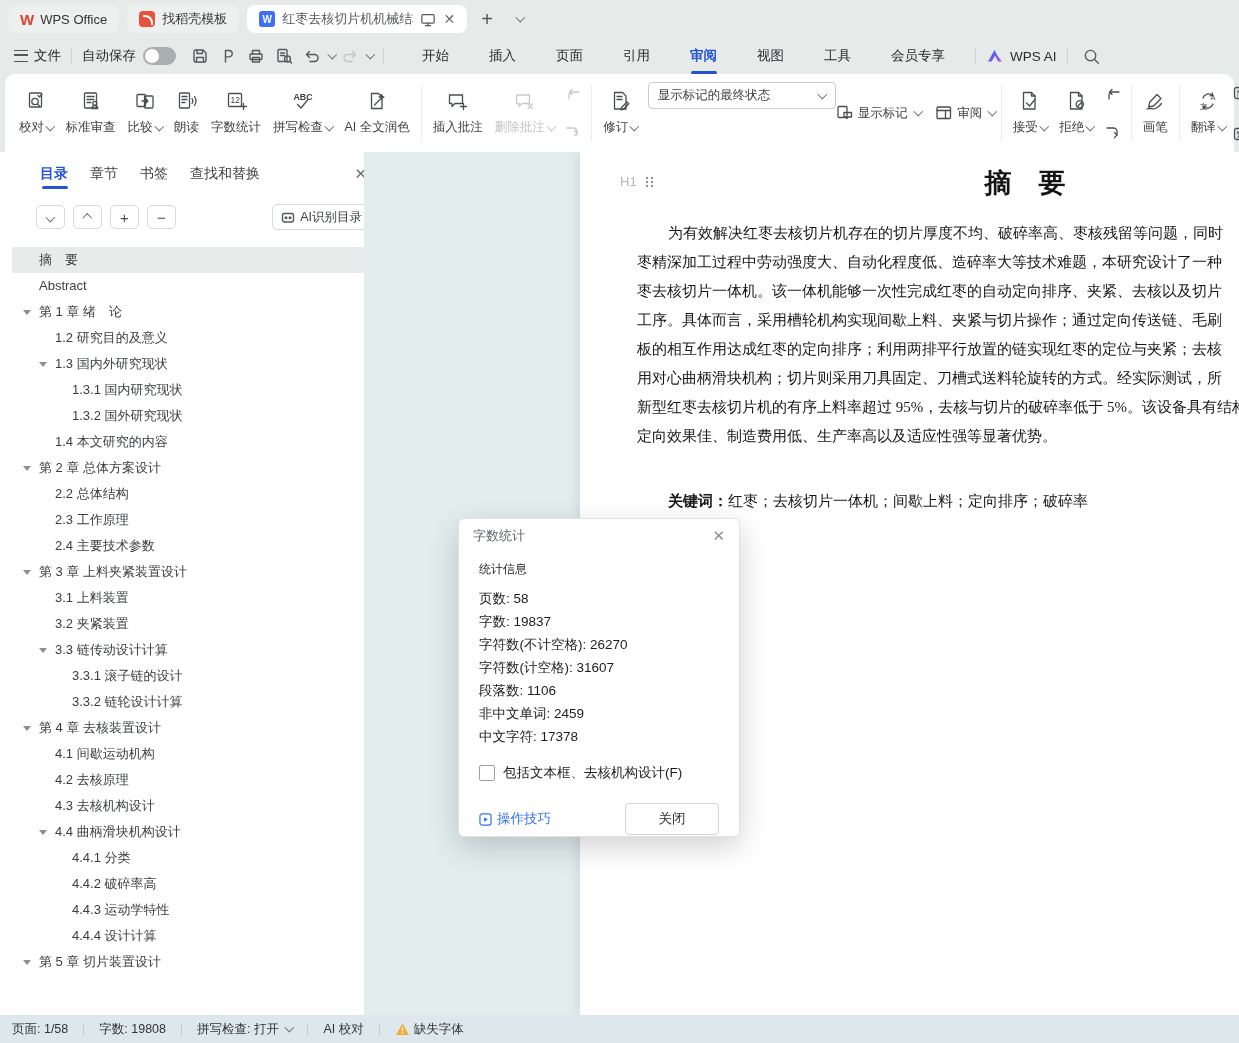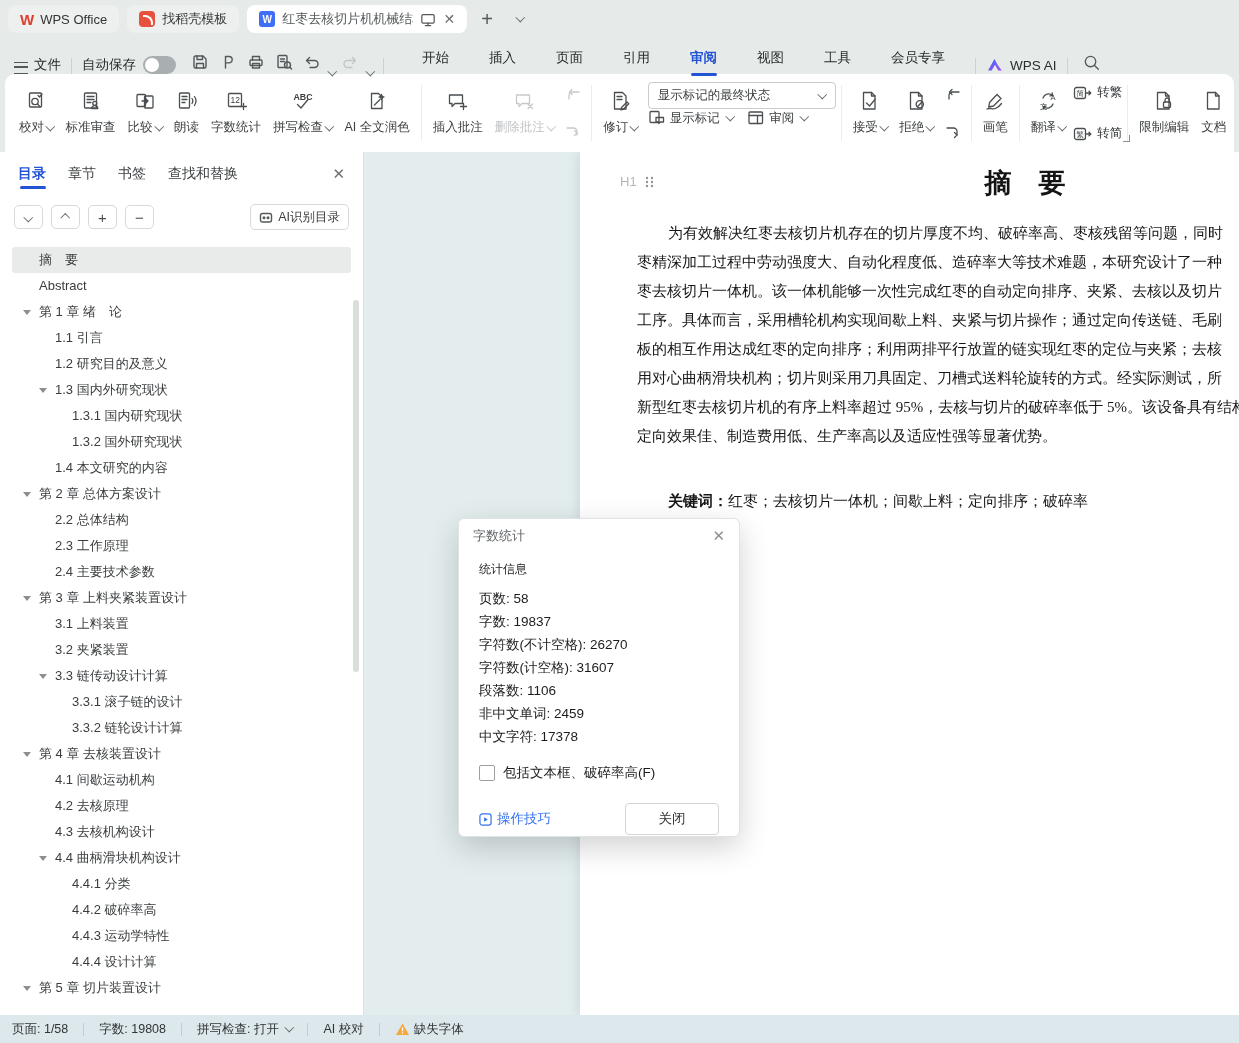--- a/index.html
+++ b/index.html
@@ -15,21 +15,21 @@
   .dklogo{width:16px;height:16px;border-radius:4px;background:#e8513d;position:relative;}
   .dklogo:before{content:"";position:absolute;left:4px;top:4px;width:8px;height:8px;
         border:2px solid #fff;border-left:none;border-bottom:none;border-radius:0 8px 0 0;}
   .docw{width:16px;height:16px;border-radius:3px;background:#3f6ff5;color:#fff;font-size:10px;
         font-weight:700;display:flex;align-items:center;justify-content:center;}
   .tab-title{flex:1;overflow:hidden;white-space:nowrap;text-overflow:clip;color:#54585a;}
   .tico{display:flex;align-items:center;color:#7c8082;}
   .tbtn{width:24px;height:24px;display:flex;align-items:center;justify-content:center;
         font-size:17px;color:#54585a;}
   
-  .menubar{height:36px;display:flex;align-items:flex-end;padding:0 14px;font-size:13.5px;color:#2a2c2e;}
+  .menubar{height:36px;display:flex;align-items:center;padding:0 14px;font-size:13.5px;color:#2a2c2e;}
   .hamb{width:14px;height:10px;border-top:1.6px solid #54585a;border-bottom:1.6px solid #54585a;
         position:relative;margin-right:6px;}
   .hamb:before{content:"";position:absolute;left:0;top:3.2px;width:100%;height:1.6px;background:#54585a;}
   .msep{width:1px;height:16px;background:#cdd3d1;margin:0 10px;}
   .toggle{width:33px;height:18px;border-radius:9px;background:#a9aeb0;position:relative;margin-left:7px;}
   .toggle:before{content:"";position:absolute;left:2px;top:2px;width:14px;height:14px;border-radius:50%;background:#fff;}
   .micbtn{width:26px;height:24px;display:flex;align-items:center;justify-content:center;margin:0 1px;}
   .mtabs{display:flex;align-items:center;gap:36px;margin-left:26px;margin-right:18px;}
   .mtab{position:relative;padding:7px 2px;cursor:default;}
   .mtab.active{color:#2453d6;font-weight:700;}
@@ -42,39 +42,39 @@
   .ribbon{height:78px;background:#fff;margin:0 5px;border-radius:10px 10px 0 0;
           border-bottom:1px solid #e3e7e6;display:flex;align-items:center;padding:0 8px;
           white-space:nowrap;}
   .rbtn{display:flex;flex-direction:column;align-items:center;justify-content:center;gap:7px;
         height:66px;padding:0 6px;font-size:12.5px;color:#3c3f41;flex:none;}
   .rbtn .lbl{display:flex;align-items:center;white-space:nowrap;}
   .rbtn.dis{color:#c0c3c5;align-items:center;}
   .rsep{width:1px;height:56px;background:#ebedec;margin:0 5px;flex:none;}
   .rnavcol{display:flex;flex-direction:column;justify-content:space-between;height:60px;padding:2px 0;}
   .rsmall{width:26px;height:24px;display:flex;align-items:center;justify-content:center;}
-  .rtrack{display:flex;flex-direction:column;justify-content:flex-start;height:62px;margin-left:4px;}
+  .rtrack{display:flex;flex-direction:row;justify-content:space-between;height:62px;margin-left:4px;}
   .rselect{display:flex;align-items:center;justify-content:space-between;width:168px;height:25px;
         border:1px solid #c8cccc;border-radius:4px;padding:0 9px;font-size:12.5px;color:#3c3f41;background:#fff;}
   .rinlinerow{display:flex;align-items:center;gap:14px;font-size:12.5px;color:#3c3f41;}
   .rinline{display:flex;align-items:center;gap:4px;}
   .rpair{display:flex;flex-direction:column;justify-content:space-between;height:58px;margin-left:2px;position:relative;}
   .grp-expand{position:absolute;right:-8px;bottom:0;width:6px;height:6px;
         border-right:1.4px solid #8b8f91;border-bottom:1.4px solid #8b8f91;}
   svg.ic{display:block;}
   svg.ic path,svg.ic rect,svg.ic circle{fill:none;stroke:#4a4e50;stroke-width:1.3;
         stroke-linecap:round;stroke-linejoin:round;}
   svg.ic text{stroke:none;fill:#3c3f41;font-family:"Liberation Sans",sans-serif;}
   .dis svg.ic path,.dis svg.ic rect,.dis svg.ic circle{stroke:#c6c9ca;}
   svg.mic path,svg.mic rect,svg.mic circle{fill:none;stroke:#54585a;stroke-width:1.4;
         stroke-linecap:round;stroke-linejoin:round;}
   svg.mic.lite path{stroke:#c3c6c8;}
   
   .sidebar{position:absolute;top:152px;left:0;width:363px;bottom:28px;background:#fff;
-        border-right:1px solid #dee2e2;overflow:hidden;}
+        border-right:1px solid #dee2e2;overflow:hidden;padding-left:22px;}
   .s-tabs{display:flex;align-items:center;gap:22px;padding:13px 18px 9px 18px;font-size:14px;color:#3c3f41;}
   .s-tab{position:relative;padding-bottom:6px;}
   .s-tab.active{color:#2453d6;font-weight:700;}
   .s-tab.active:after{content:"";position:absolute;left:2px;bottom:0;width:26px;height:3px;
         border-radius:2px;background:#2453d6;}
   .s-close{margin-left:auto;color:#6b6f72;font-size:15px;padding-bottom:6px;}
   .s-tools{display:flex;align-items:center;gap:8px;padding:6px 14px 0 14px;}
   .s-btn{width:27px;height:22px;border:1px solid #d6dada;border-radius:5px;background:#fff;
         display:flex;align-items:center;justify-content:center;font-size:13px;color:#4a4e50;}
   .s-btn .cv{margin:0;}
@@ -537,21 +537,20 @@
           <circle cx="5" cy="6.8" r="0.8" fill="#54585a" stroke="none"></circle>
           <circle cx="9" cy="6.8" r="0.8" fill="#54585a" stroke="none"></circle>
           </svg>
         <span>AI识别目录</span>
       </span>
     </div>
     <div class="s-list">
         <div class="t-row lv0 sel"><span>摘　要</span></div>
         <div class="t-row lv0"><span>Abstract</span></div>
         <div class="t-row lv0"><span class="t-arrow"></span><span>第 1 章 绪　论</span></div>
-        <div class="t-row lv1"><span>1.1 引言</span></div>
         <div class="t-row lv1"><span>1.2 研究目的及意义</span></div>
         <div class="t-row lv1"><span class="t-arrow"></span><span>1.3 国内外研究现状</span></div>
         <div class="t-row lv2"><span>1.3.1 国内研究现状</span></div>
         <div class="t-row lv2"><span>1.3.2 国外研究现状</span></div>
         <div class="t-row lv1"><span>1.4 本文研究的内容</span></div>
         <div class="t-row lv0"><span class="t-arrow"></span><span>第 2 章 总体方案设计</span></div>
         <div class="t-row lv1"><span>2.2 总体结构</span></div>
         <div class="t-row lv1"><span>2.3 工作原理</span></div>
         <div class="t-row lv1"><span>2.4 主要技术参数</span></div>
         <div class="t-row lv0"><span class="t-arrow"></span><span>第 3 章 上料夹紧装置设计</span></div>
@@ -617,21 +616,21 @@
           <div class="stat">页数: 58</div>
           <div class="stat">字数: 19837</div>
           <div class="stat">字符数(不计空格): 26270</div>
           <div class="stat">字符数(计空格): 31607</div>
           <div class="stat">段落数: 1106</div>
           <div class="stat">非中文单词: 2459</div>
           <div class="stat">中文字符: 17378</div>
         </div>
       <div class="dlg-check">
         <span class="cbox"></span>
-        <span>包括文本框、破碎率高(F)</span>
+        <span>包括文本框、去核机构设计(F)</span>
       </div>
       <div class="dlg-foot">
         <span class="link">
           <svg width="13" height="13" viewBox="0 0 14 14">
             <rect x="1" y="1" width="12" height="12" rx="2.5" fill="none" stroke="#3671f0" stroke-width="1.3"></rect>
             <path d="M5.5 4.5l4 2.5-4 2.5z" fill="#3671f0"></path>
             </svg>
           <span>操作技巧</span>
         </span>
         <span class="close-btn">关闭</span>

